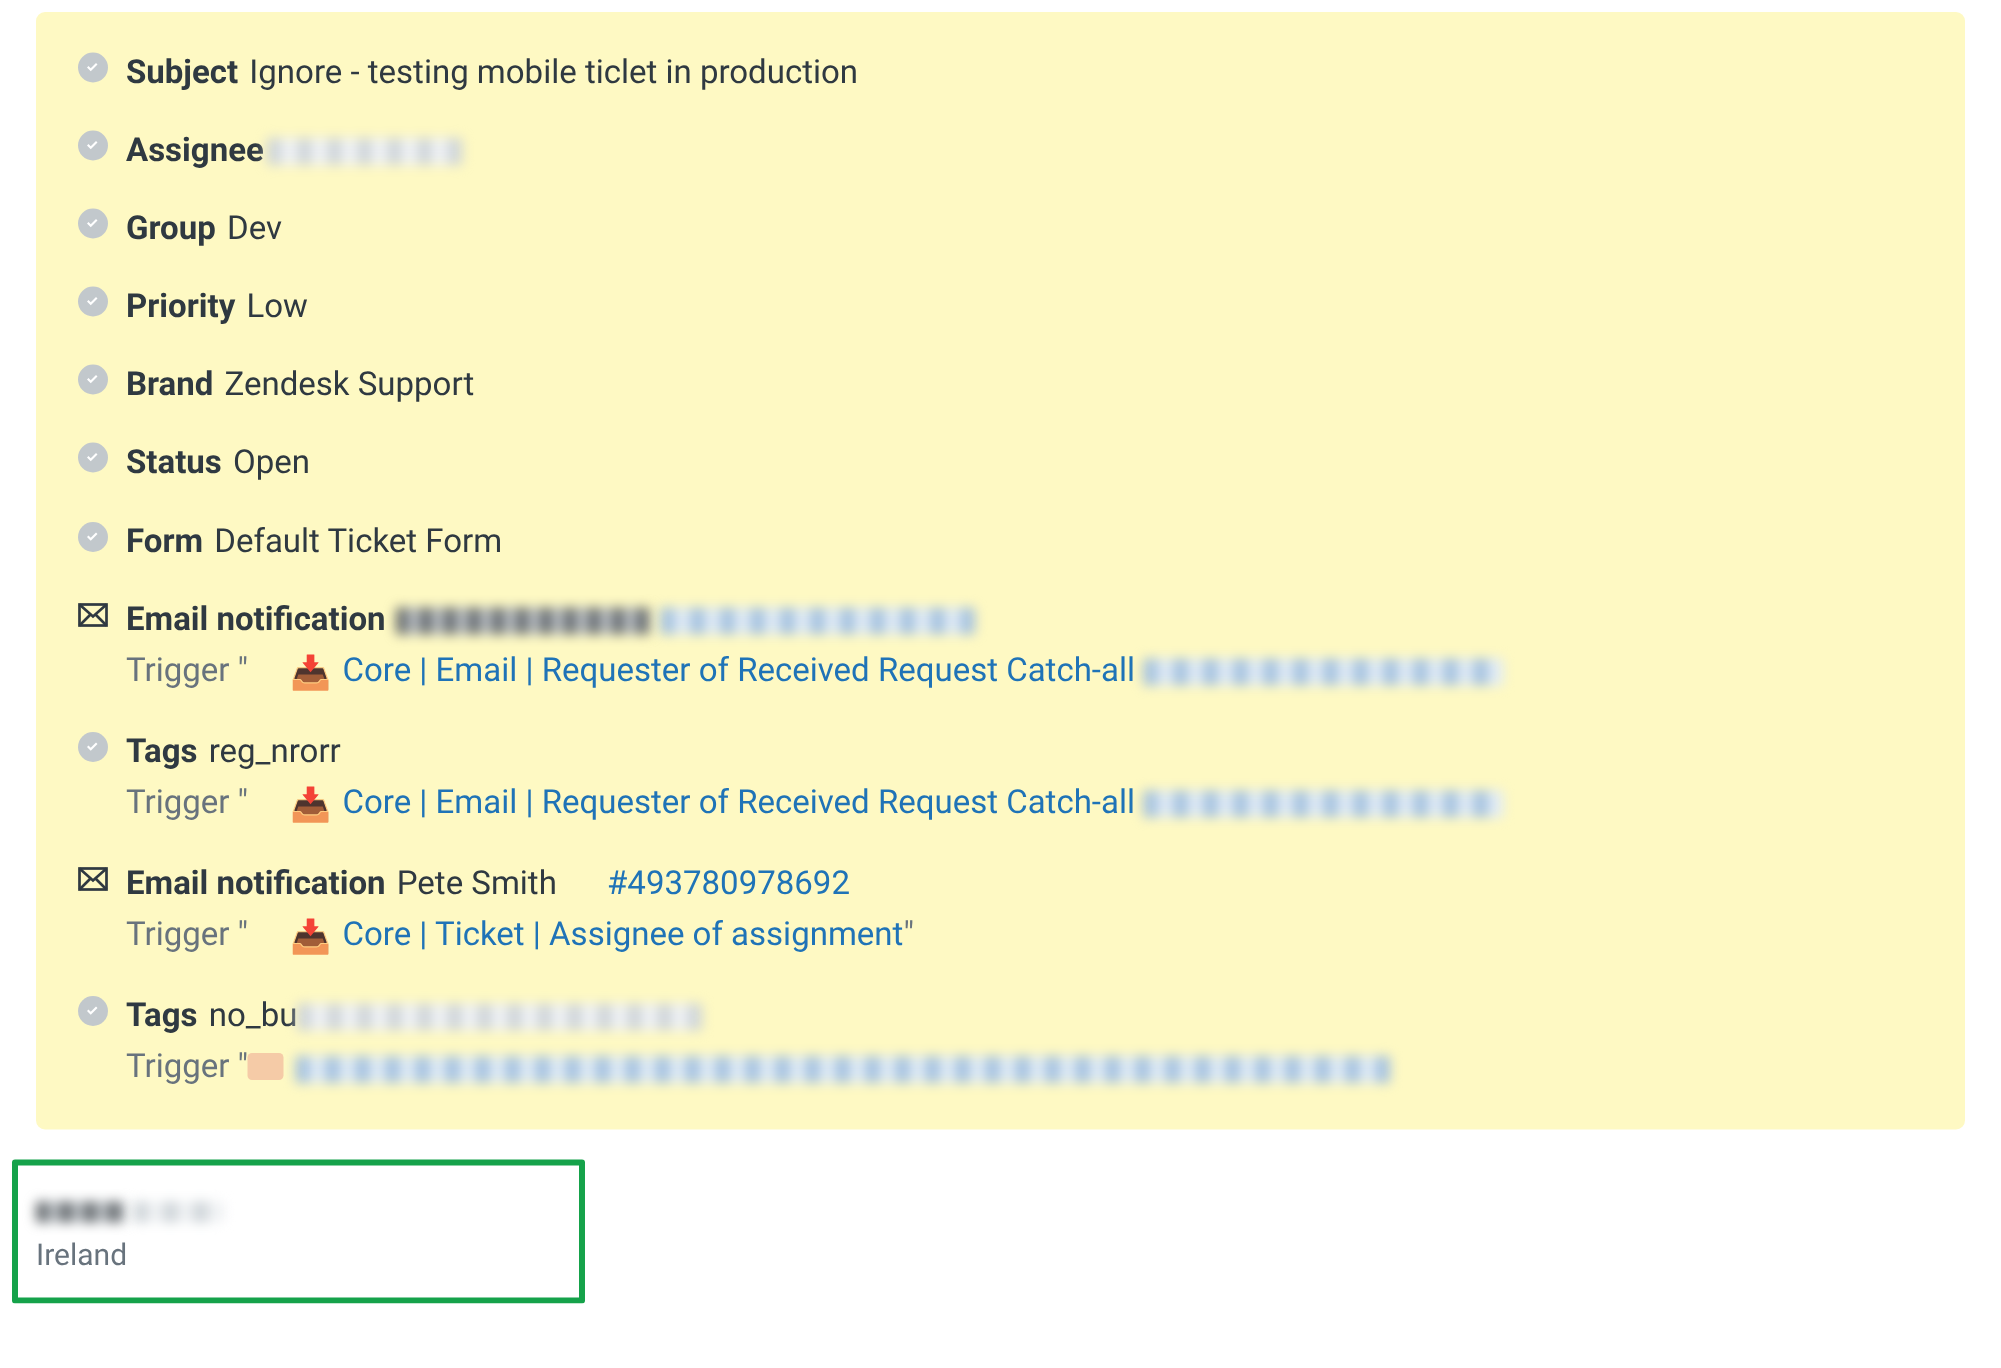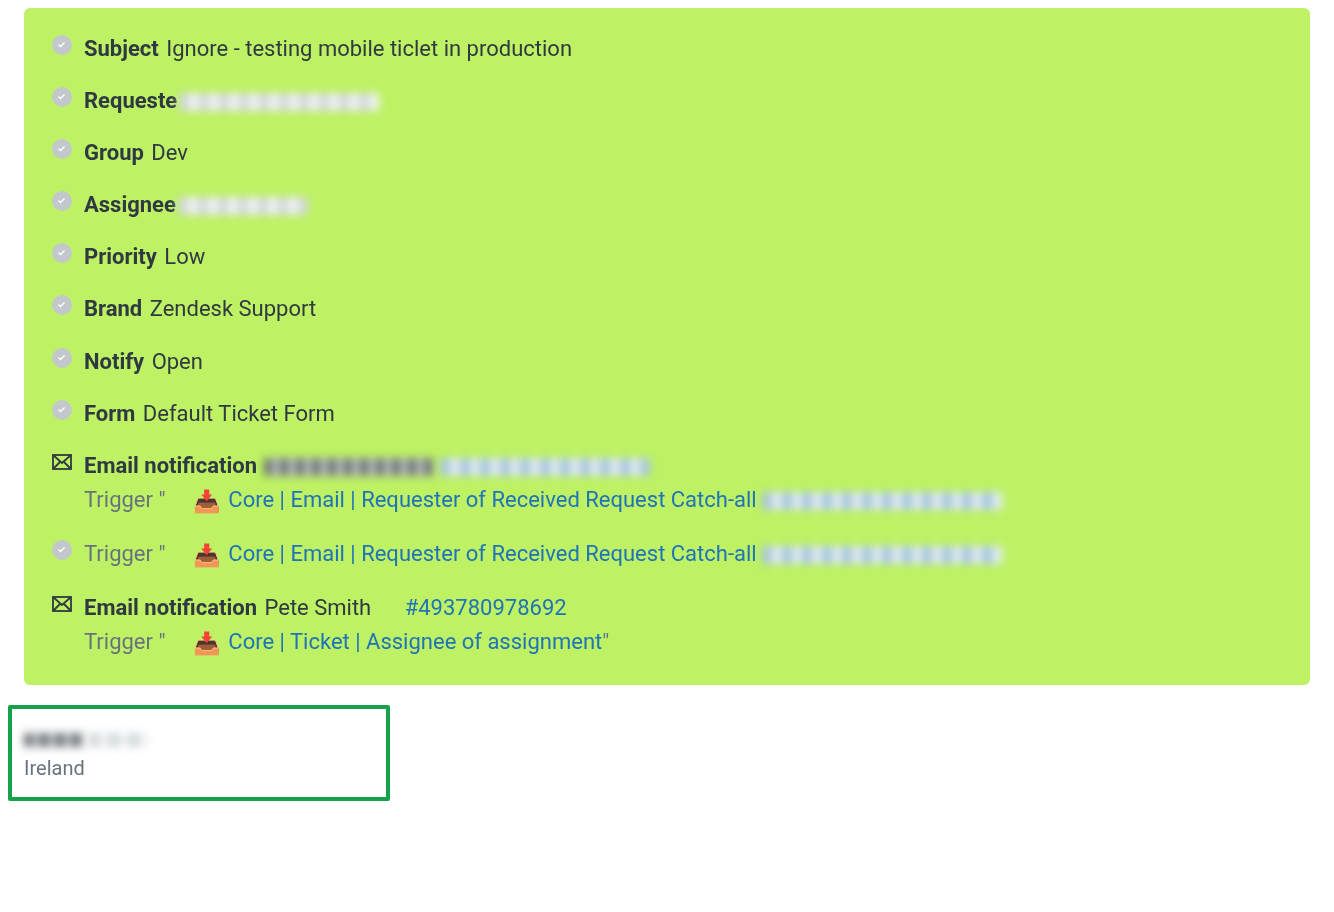--- a/index.html
+++ b/index.html
@@ -8,21 +8,21 @@
       box-sizing: border-box;
     }
     body {
       font-family: -apple-system, BlinkMacSystemFont, "Segoe UI", Roboto, Helvetica, Arial, sans-serif;
       background: #ffffff;
       color: #2f3941;
       font-size: 22px;
       line-height: 1.55;
     }
     .panel {
-      background: #bef264;
+      background: #fef9c3;
       border-radius: 6px;
       margin: 8px 24px 20px 24px;
       padding: 24px 28px;
       max-width: 1290px;
     }
     .entry {
       display: flex;
       align-items: flex-start;
       margin-bottom: 18px;
     }
@@ -149,31 +149,32 @@
       </span>
     </div>
     <div class="content-col">
       <div class="first-line">
         <span class="label">Subject</span>
         <span class="value">Ignore - testing mobile ticlet in production</span>
       </div>
     </div>
   </div>
 
-  <div class="entry">
-    <div class="icon-col">
-      <span class="check-circle">
-        <svg viewBox="0 0 12 12">
-            <path d="M4.5 8.5L2 6l1-1 1.5 1.5L8 3l1 1z"></path>
-          </svg>
-      </span>
-    </div>
-    <div class="content-col">
-      <div class="first-line">
-        <span class="label">Requeste</span><span class="redact" style="width:200px;"></span>
+
+  <div class="entry">
+    <div class="icon-col">
+      <span class="check-circle">
+        <svg viewBox="0 0 12 12">
+            <path d="M4.5 8.5L2 6l1-1 1.5 1.5L8 3l1 1z"></path>
+          </svg>
+      </span>
+    </div>
+    <div class="content-col">
+      <div class="first-line">
+        <span class="label">Assignee</span><span class="redact" style="width:130px;"></span>
       </div>
     </div>
   </div>
 
   <div class="entry">
     <div class="icon-col">
       <span class="check-circle">
         <svg viewBox="0 0 12 12">
             <path d="M4.5 8.5L2 6l1-1 1.5 1.5L8 3l1 1z"></path>
           </svg>
@@ -190,35 +191,20 @@
   <div class="entry">
     <div class="icon-col">
       <span class="check-circle">
         <svg viewBox="0 0 12 12">
             <path d="M4.5 8.5L2 6l1-1 1.5 1.5L8 3l1 1z"></path>
           </svg>
       </span>
     </div>
     <div class="content-col">
       <div class="first-line">
-        <span class="label">Assignee</span><span class="redact" style="width:130px;"></span>
-      </div>
-    </div>
-  </div>
-
-  <div class="entry">
-    <div class="icon-col">
-      <span class="check-circle">
-        <svg viewBox="0 0 12 12">
-            <path d="M4.5 8.5L2 6l1-1 1.5 1.5L8 3l1 1z"></path>
-          </svg>
-      </span>
-    </div>
-    <div class="content-col">
-      <div class="first-line">
         <span class="label">Priority</span>
         <span class="value">Low</span>
       </div>
     </div>
   </div>
 
   <div class="entry">
     <div class="icon-col">
       <span class="check-circle">
         <svg viewBox="0 0 12 12">
@@ -237,21 +223,21 @@
   <div class="entry">
     <div class="icon-col">
       <span class="check-circle">
         <svg viewBox="0 0 12 12">
             <path d="M4.5 8.5L2 6l1-1 1.5 1.5L8 3l1 1z"></path>
           </svg>
       </span>
     </div>
     <div class="content-col">
       <div class="first-line">
-        <span class="label">Notify</span>
+        <span class="label">Status</span>
         <span class="value">Open</span>
       </div>
     </div>
   </div>
 
   <div class="entry">
     <div class="icon-col">
       <span class="check-circle">
         <svg viewBox="0 0 12 12">
             <path d="M4.5 8.5L2 6l1-1 1.5 1.5L8 3l1 1z"></path>
@@ -290,20 +276,24 @@
 
   <div class="entry">
     <div class="icon-col">
       <span class="check-circle">
         <svg viewBox="0 0 12 12">
             <path d="M4.5 8.5L2 6l1-1 1.5 1.5L8 3l1 1z"></path>
           </svg>
       </span>
     </div>
     <div class="content-col">
+      <div class="first-line">
+        <span class="label">Tags</span>
+        <span class="value">reg_nrorr</span>
+      </div>
       <div class="sub-line">
         <span>Trigger "</span><a class="link"><span class="inbox-emoji">📥</span><span> Core | Email | Requester of Received Request Catch-all</span></a>
         <span class="redact-blue" style="width:240px;"></span>
       </div>
     </div>
   </div>
 
   <div class="entry">
     <div class="icon-col">
       <span class="email-icon">
@@ -318,19 +308,38 @@
         <span class="label">Email notification</span>
         <span class="value">Pete Smith</span>
         <a class="link">#493780978692</a>
       </div>
       <div class="sub-line">
         <span>Trigger "</span><a class="link"><span class="inbox-emoji">📥</span><span> Core | Ticket | Assignee of assignment</span></a><span>"</span>
       </div>
     </div>
   </div>
 
+  <div class="entry">
+    <div class="icon-col">
+      <span class="check-circle">
+        <svg viewBox="0 0 12 12">
+            <path d="M4.5 8.5L2 6l1-1 1.5 1.5L8 3l1 1z"></path>
+          </svg>
+      </span>
+    </div>
+    <div class="content-col">
+      <div class="first-line">
+        <span class="label">Tags</span>
+        <span class="value">no_bu</span><span class="redact" style="width:270px;"></span>
+      </div>
+      <div class="sub-line">
+        <span>Trigger "</span><span class="tag-emoji"></span>
+        <span class="redact-blue" style="width:730px;"></span>
+      </div>
+    </div>
+  </div>
 
 </div>
 
 <div class="footer-box">
   <div><span class="redact-dark" style="width:60px;height:14px;"></span> <span class="redact" style="width:60px;height:14px;"></span></div>
   <div>Ireland</div>
 </div>
 
 </body></html>

